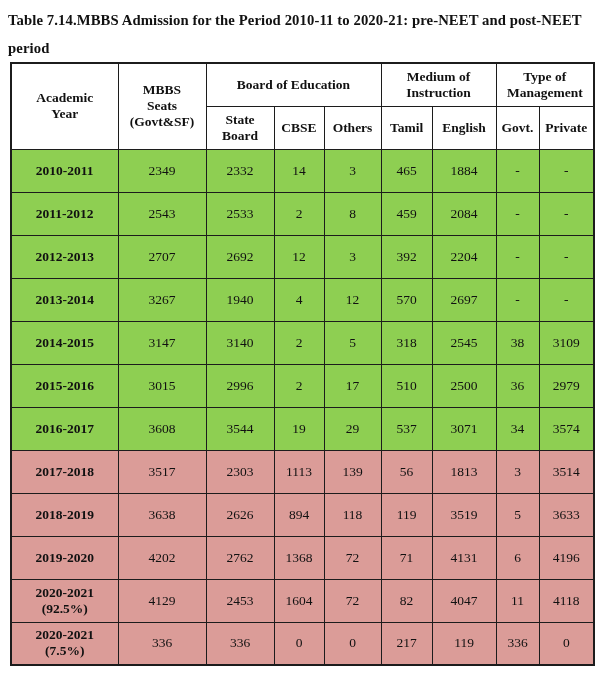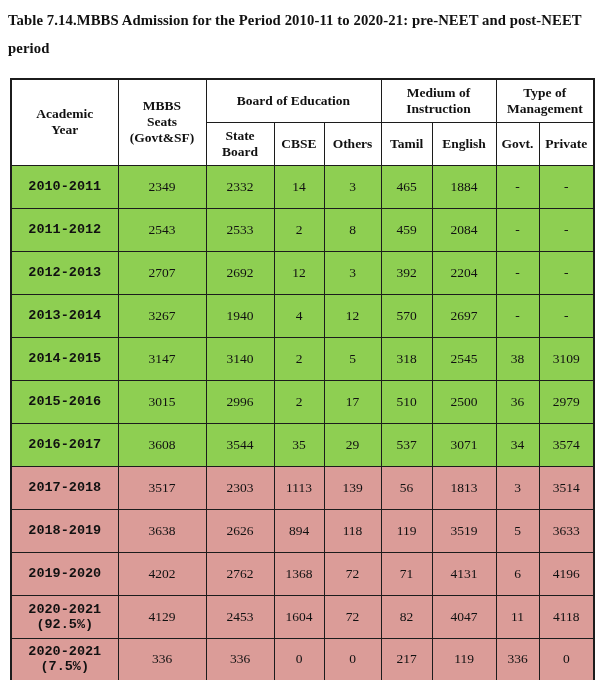--- a/index.html
+++ b/index.html
@@ -23,21 +23,21 @@
     width: 611px;
     height: 680px;
     padding: 6px 8px 0 8px;
   }
   .title {
     font-size: 14.7px;
     font-weight: bold;
     line-height: 28px;
     width: 596px;
     letter-spacing: 0.1px;
-    margin-bottom: 16px;
+    margin-bottom: 0;
   }
   table.admissions {
     border-collapse: collapse;
     table-layout: fixed;
     width: 583px;
     margin-left: 2px;
     border: 2px solid var(--border);
   }
   table.admissions th,
   table.admissions td {
@@ -52,21 +52,20 @@
     background: var(--header-bg);
     font-weight: bold;
     height: 43px;
   }
   table.admissions tbody td {
     height: 43px;
     font-weight: normal;
   }
   table.admissions tbody td.year {
     font-weight: bold;
-    font-family: Liberation Mono, monospace;
   }
   tr.pre td { background: var(--pre); }
   tr.post td { background: var(--post); }
 </style>
 </head>
 <body>
 
 <div class="page">
 
   <div class="title">Table 7.14.MBBS Admission for the Period 2010-11 to 2020-21: pre-NEET and post-NEET period</div>
@@ -171,21 +170,21 @@
           <td>17</td>
           <td>510</td>
           <td>2500</td>
           <td>36</td>
           <td>2979</td>
         </tr>
         <tr class="pre">
           <td class="year">2016-2017</td>
           <td>3608</td>
           <td>3544</td>
-          <td>35</td>
+          <td>19</td>
           <td>29</td>
           <td>537</td>
           <td>3071</td>
           <td>34</td>
           <td>3574</td>
         </tr>
         <tr class="post">
           <td class="year">2017-2018</td>
           <td>3517</td>
           <td>2303</td>

